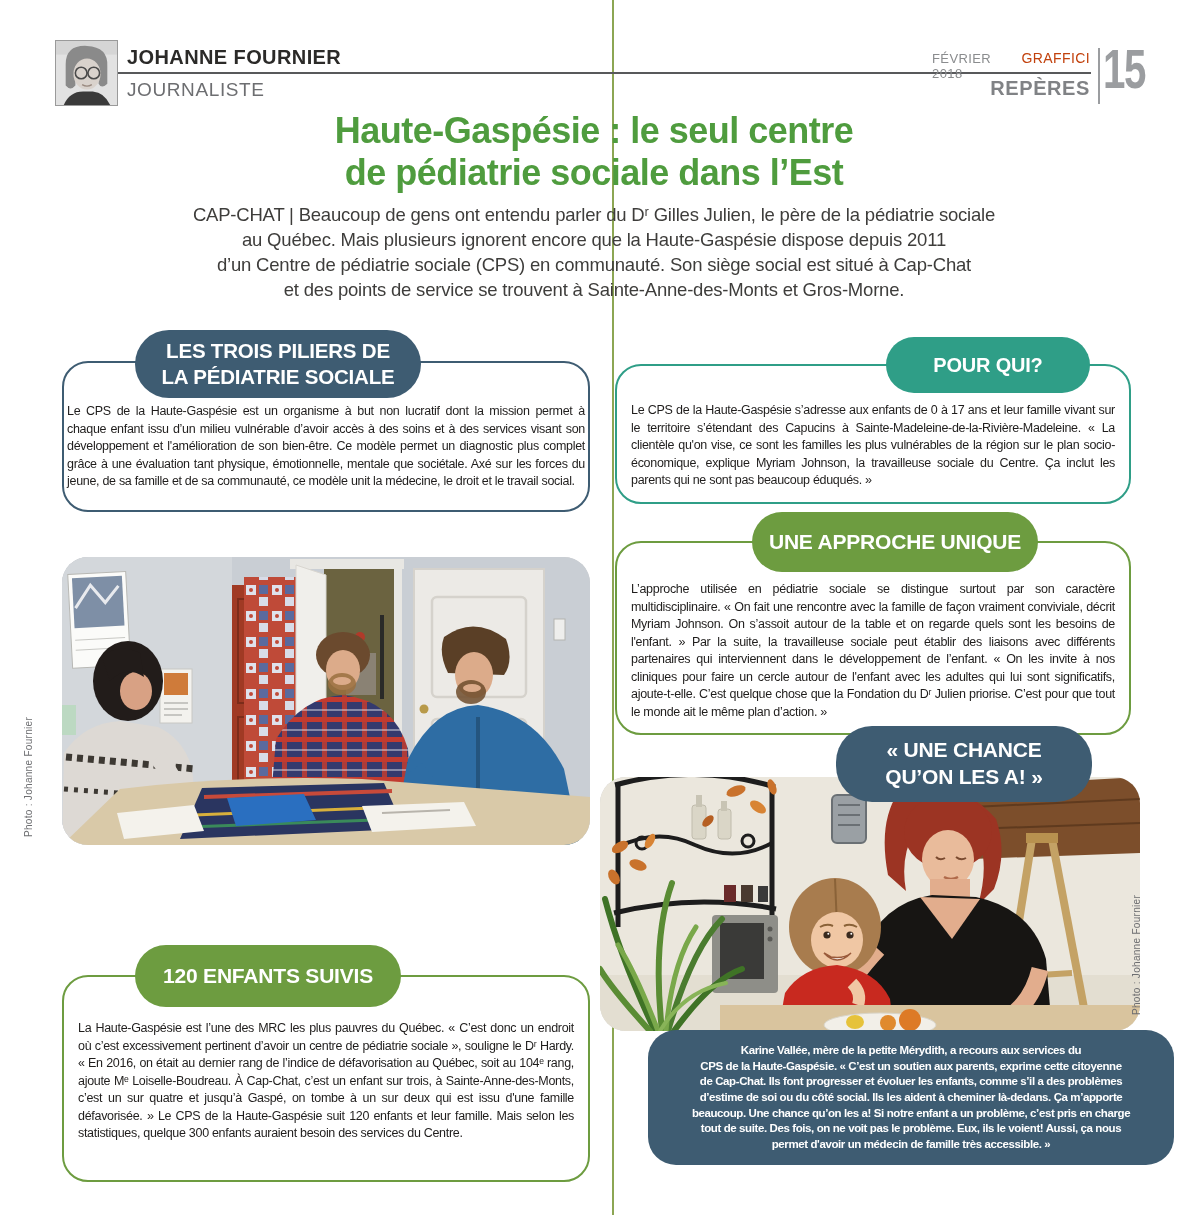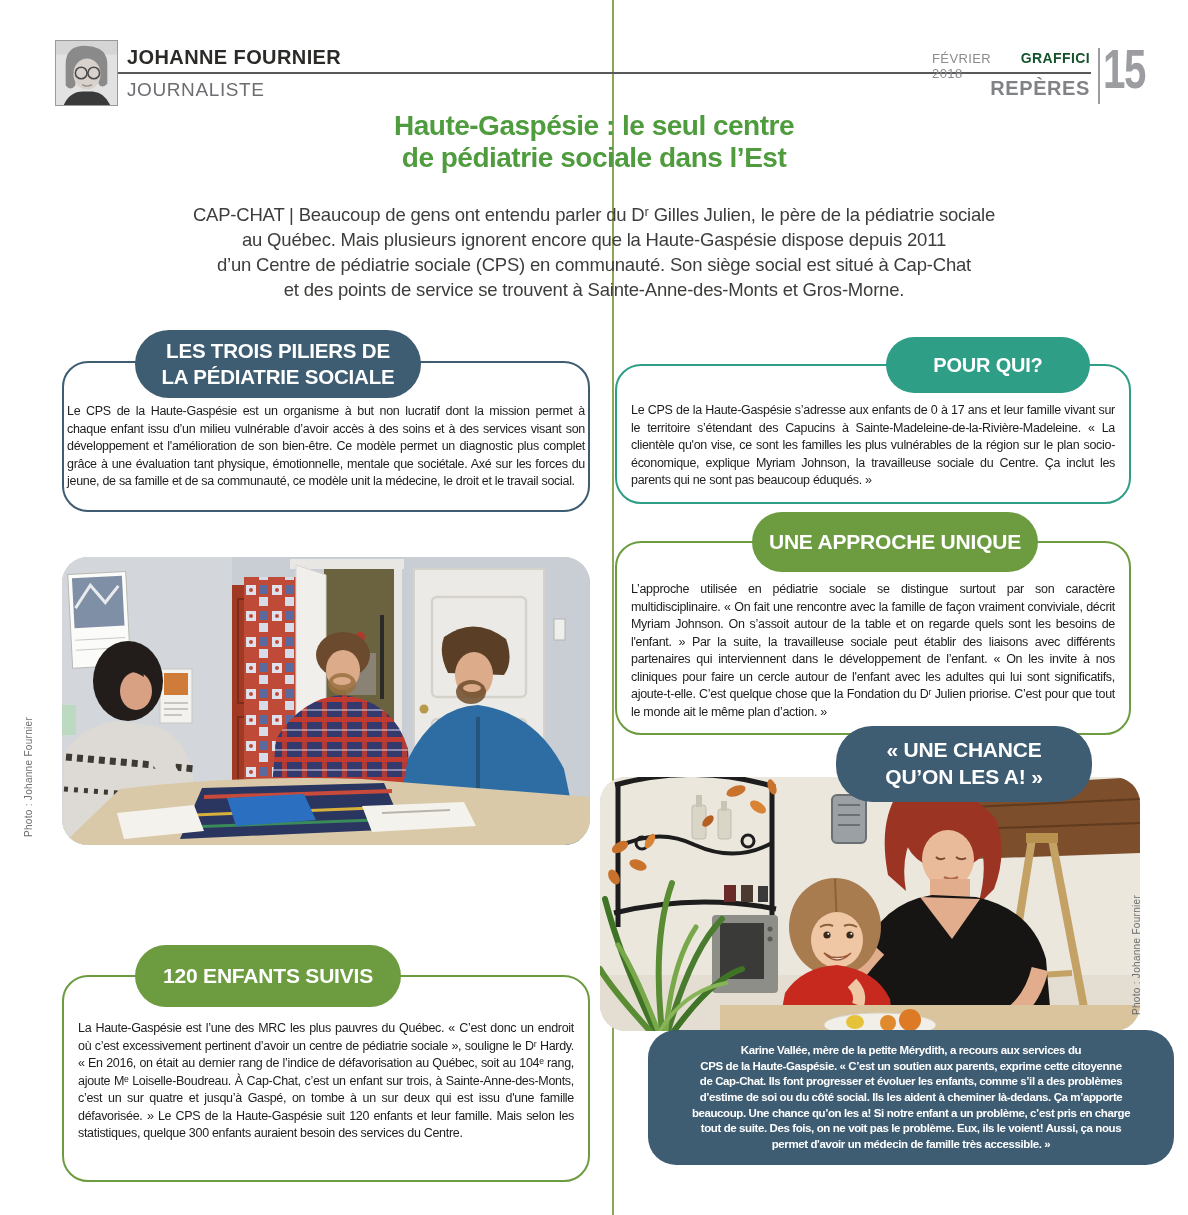--- a/index.html
+++ b/index.html
@@ -12,28 +12,28 @@
   .vline{left:612px;top:0;width:2px;height:1215px;background:var(--divider_green,#8ca653);z-index:0;}
 
   
   .avatar{left:55px;top:40px;width:63px;height:66px;border:1px solid #9a9a9a;z-index:3;background:#e8e8e8;}
   .avatar svg{display:block;width:100%;height:100%;}
   .author-name{left:127px;top:46px;font-weight:bold;font-size:20px;color:#2b2a28;letter-spacing:.4px;z-index:3;}
   .hline{left:118px;top:72px;width:973px;height:2px;background:#58595b;z-index:3;}
   .author-role{left:127px;top:79px;font-size:19px;color:#6d6e71;letter-spacing:.6px;z-index:3;}
   .issue-row{top:50px;left:932px;width:158px;display:flex;justify-content:flex-start;align-items:baseline;gap:10px;z-index:3;}
   .issue-date{font-size:13px;color:#8a8c8e;letter-spacing:.4px;}
-  .magazine{font-size:14px;font-weight:bold;color:#14532d;letter-spacing:.4px;}
+  .magazine{font-size:14px;font-weight:normal;color:#c2410c;letter-spacing:.4px;}
   .section-label{top:77px;left:932px;width:158px;text-align:right;font-weight:bold;font-size:20px;color:#808285;letter-spacing:.6px;z-index:3;}
   .pagebar{left:1098px;top:48px;width:2px;height:56px;background:#9b9da0;z-index:3;}
   .page-number{left:1103px;top:42px;font-size:56px;line-height:.95;font-weight:bold;color:#9b9da0;
                transform:scaleX(.72);transform-origin:left top;letter-spacing:-2px;z-index:3;}
 
   
-  .title{left:94px;top:110px;width:1000px;text-align:center;font-weight:bold;font-size:28px;line-height:1.16;
+  .title{left:94px;top:110px;width:1000px;text-align:center;font-weight:bold;font-size:36px;line-height:1.16;
          color:var(--title_green,#4f9c3e);letter-spacing:-.5px;z-index:2;}
   .lead{left:94px;top:203px;width:1000px;text-align:center;font-size:18.5px;line-height:1.35;color:#3e3d3b;
         letter-spacing:-.2px;z-index:2;}
 
   
   .badge{border-radius:36px;color:#fff;font-weight:bold;text-align:center;z-index:2;letter-spacing:-.2px;}
   .badge.slate{background:var(--slate,#3e5c72);}
   .badge.teal{background:var(--teal,#2f9e87);}
   .badge.green{background:var(--green,#6d9c40);}
 

